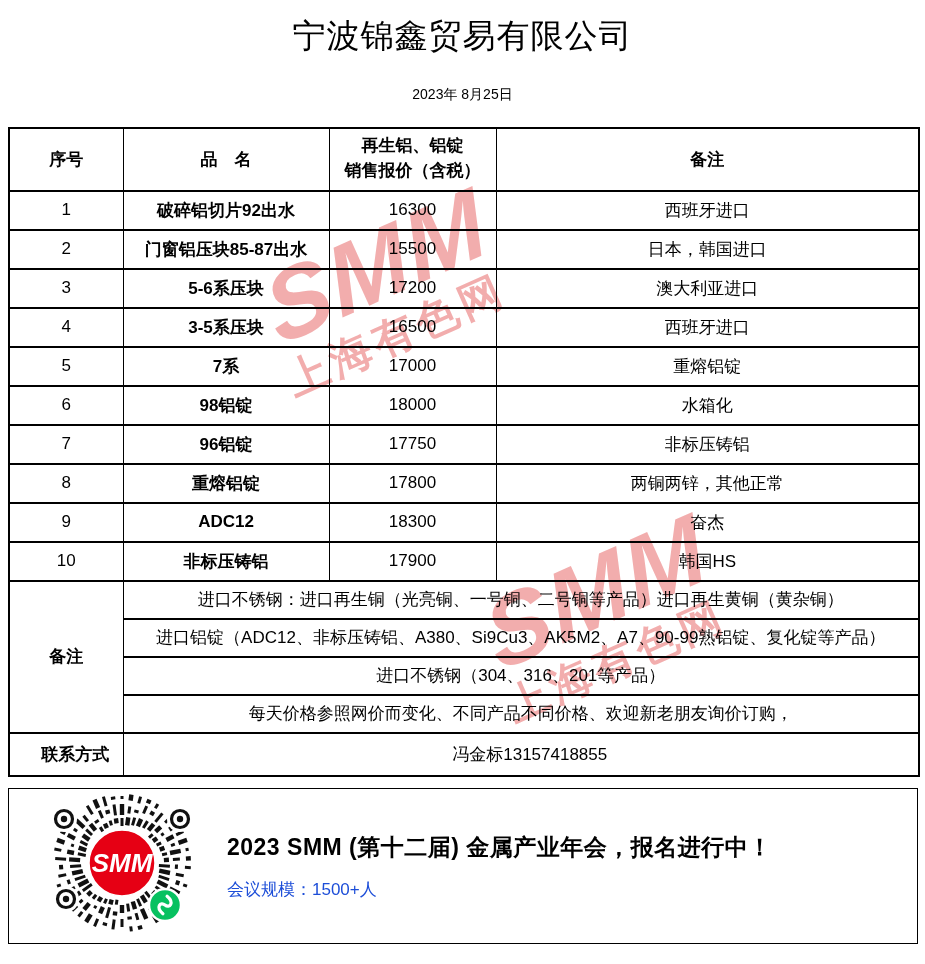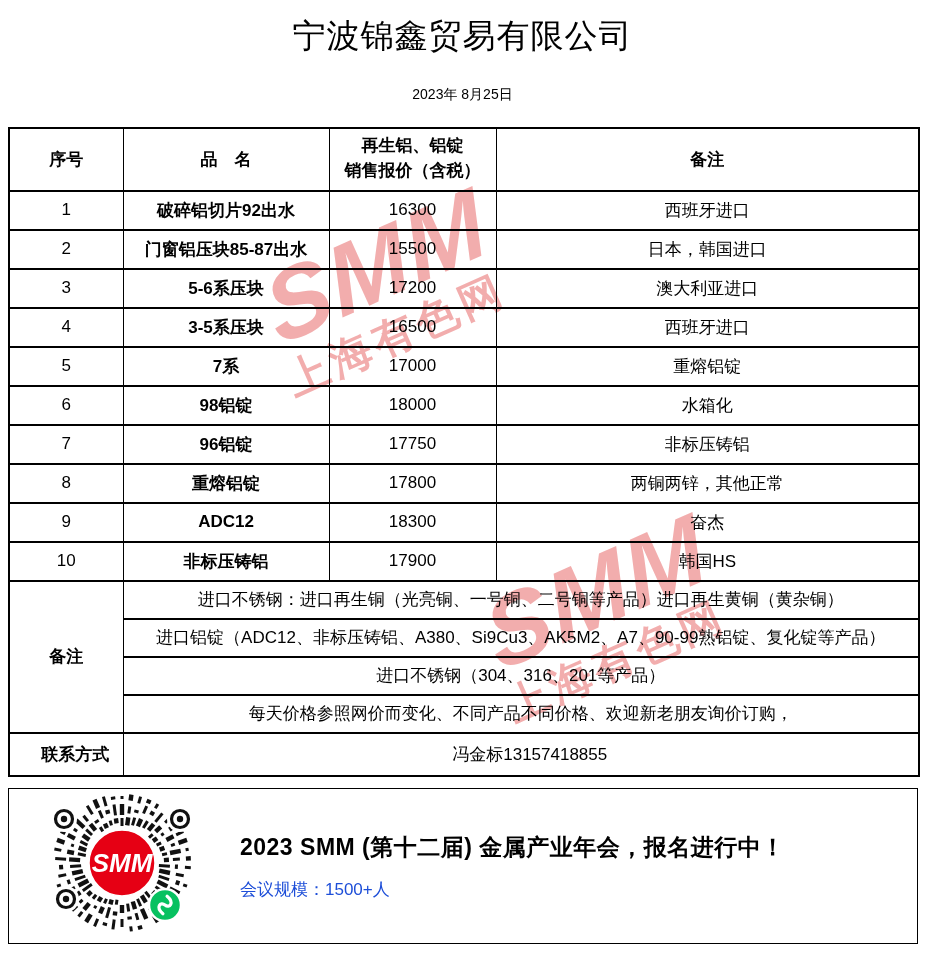--- a/index.html
+++ b/index.html
@@ -40,21 +40,21 @@
   .wm1{left:228px;top:222px;}
   .wm2{left:448px;top:548px;}
   .wm-smm{font-size:98px;line-height:.85;font-style:italic;letter-spacing:2px;transform:skewX(-6deg);}
   .wm-site{font-size:42px;letter-spacing:5px;margin-top:2px;margin-left:-20px;}
   
   .banner{
     position:absolute;left:8px;top:788px;width:908px;height:154px;
     border:1px solid #000;background:#fff;display:flex;align-items:center;z-index:1;
   }
   .qr-wrap{width:150px;height:150px;margin-left:38px;flex:0 0 auto;}
-  .banner-text{margin-left:43px;display:flex;flex-direction:column;}
+  .banner-text{margin-left:30px;display:flex;flex-direction:column;}
   .banner-title{font-size:23px;font-weight:bold;letter-spacing:.5px;}
   .banner-scale{font-size:17px;margin-top:15px;color:#1d4ed8;}
   .banner-cta{font-size:19px;font-weight:bold;margin-top:15px;letter-spacing:1px;}
 </style>
 </head>
 <body>
 
 <div class="watermark wm1">
   <div class="wm-smm">SMM</div>
   <div class="wm-site">上海有色网</div>

